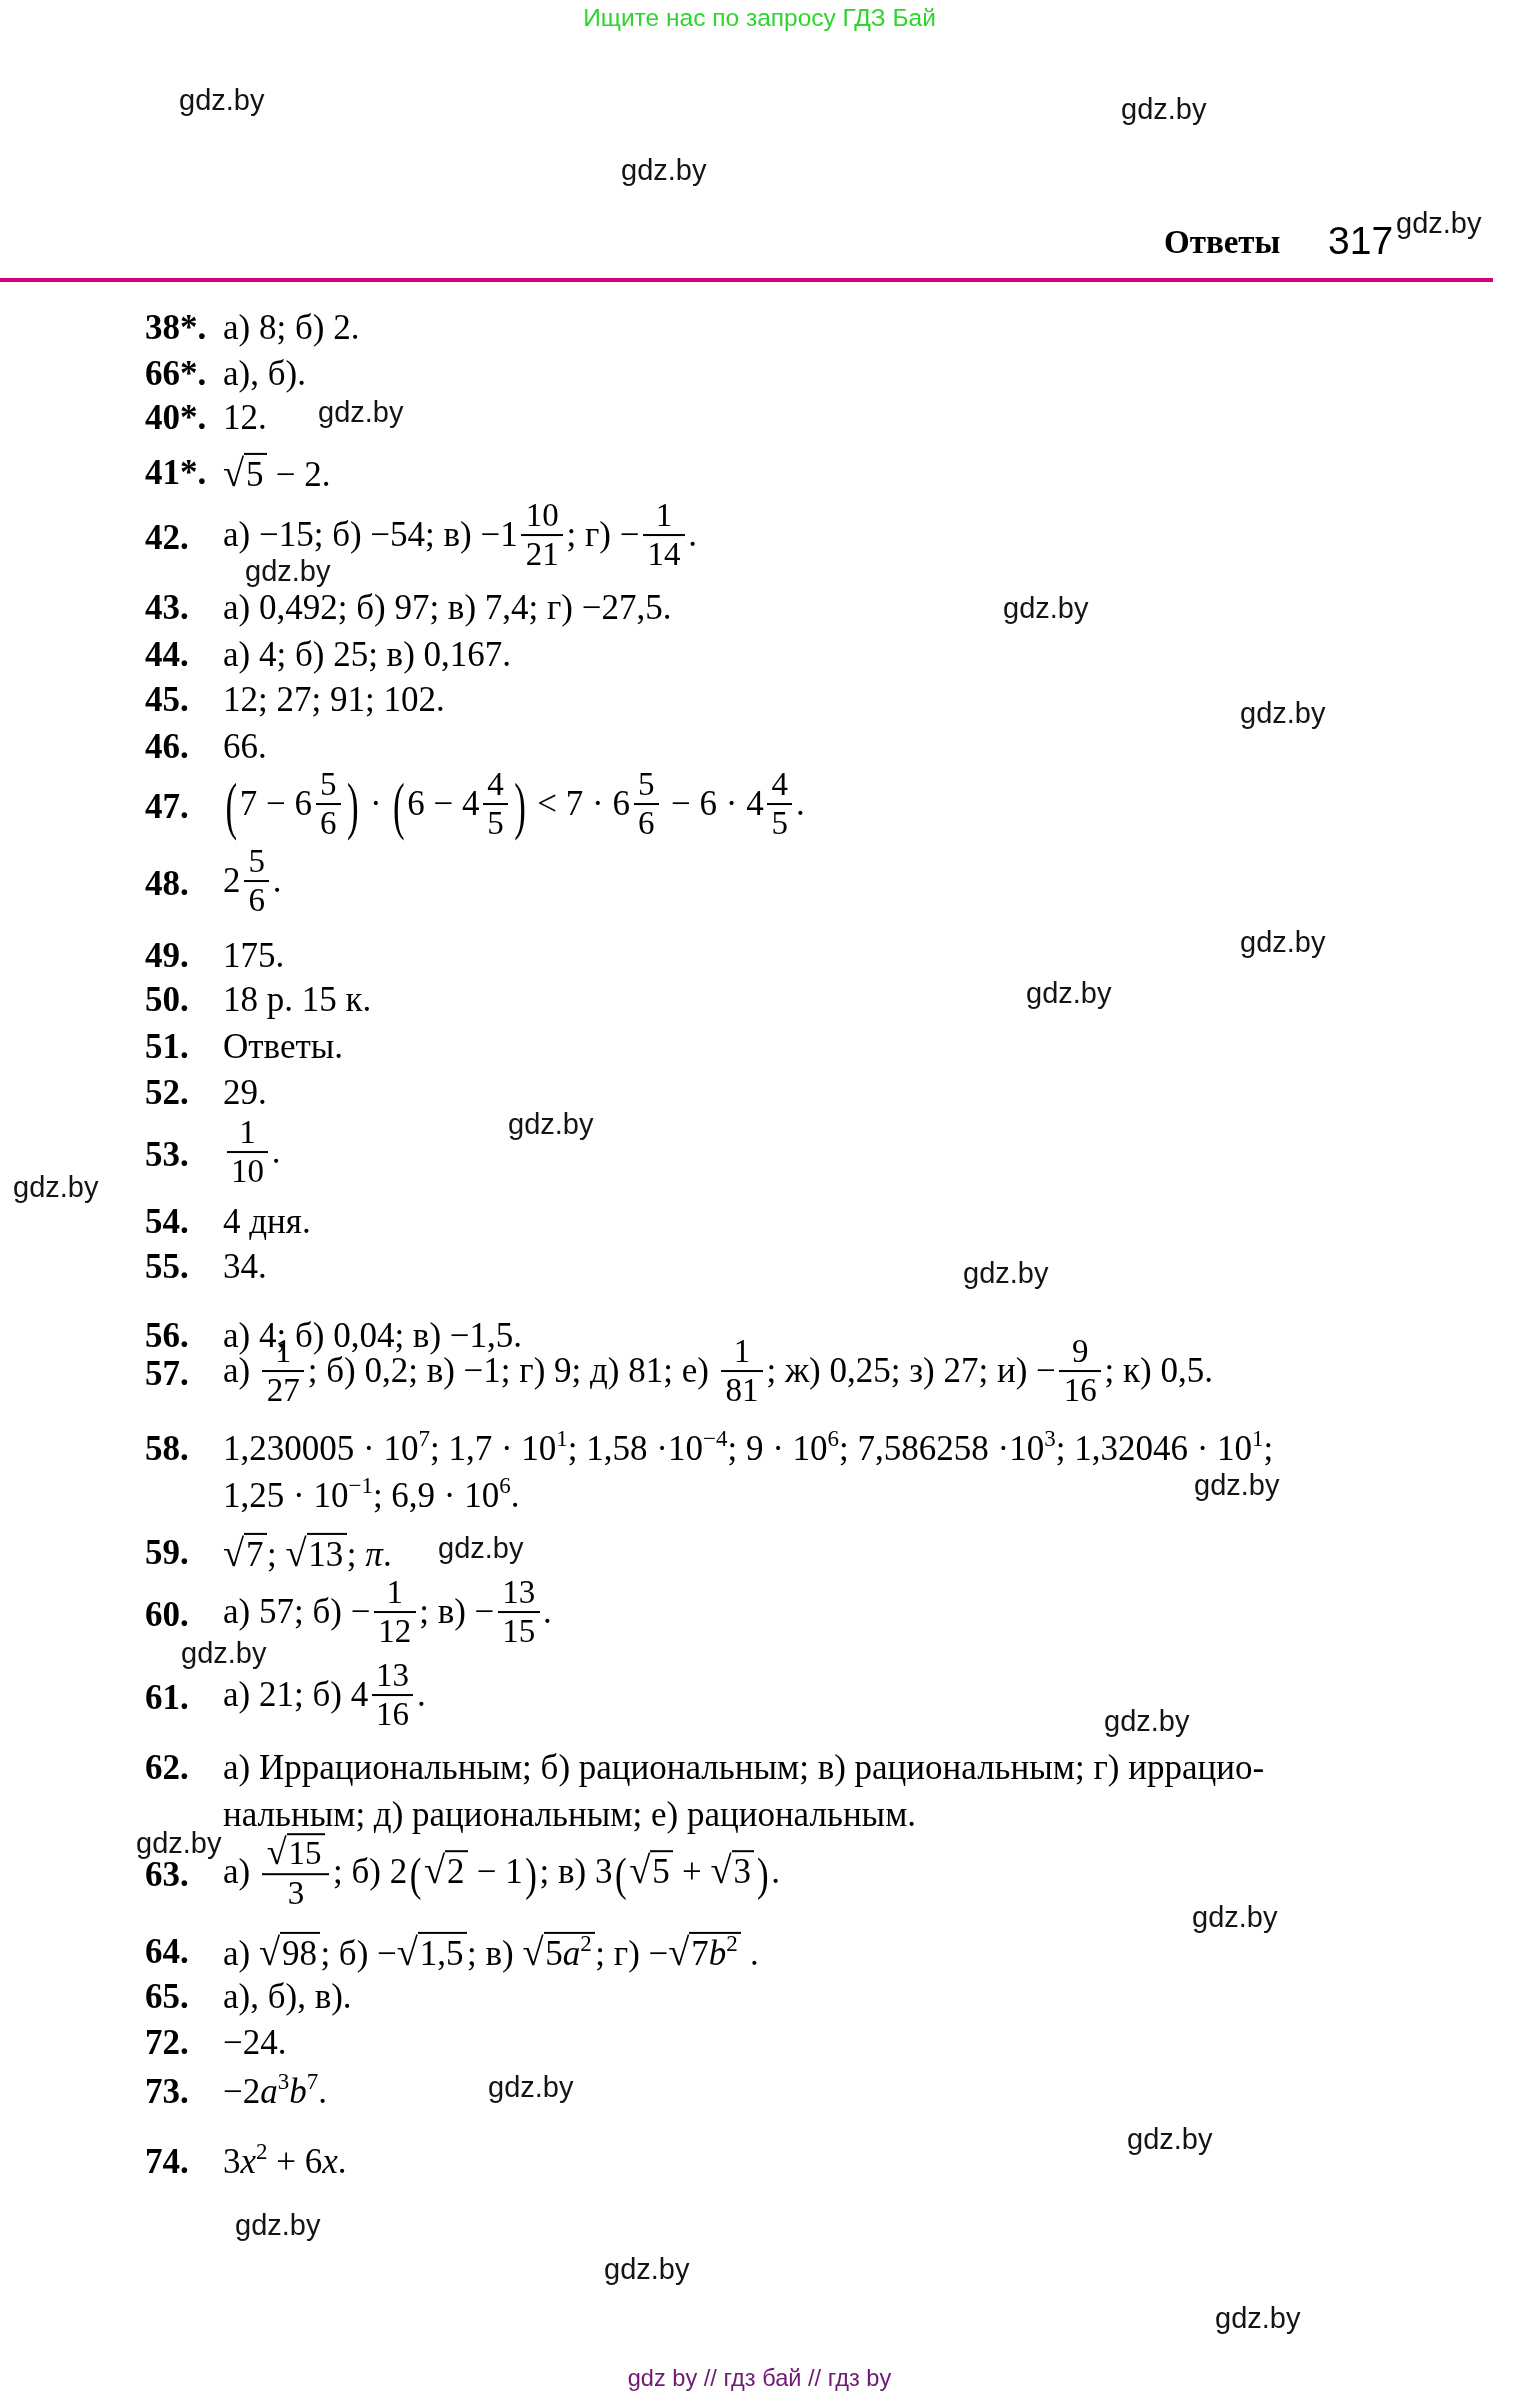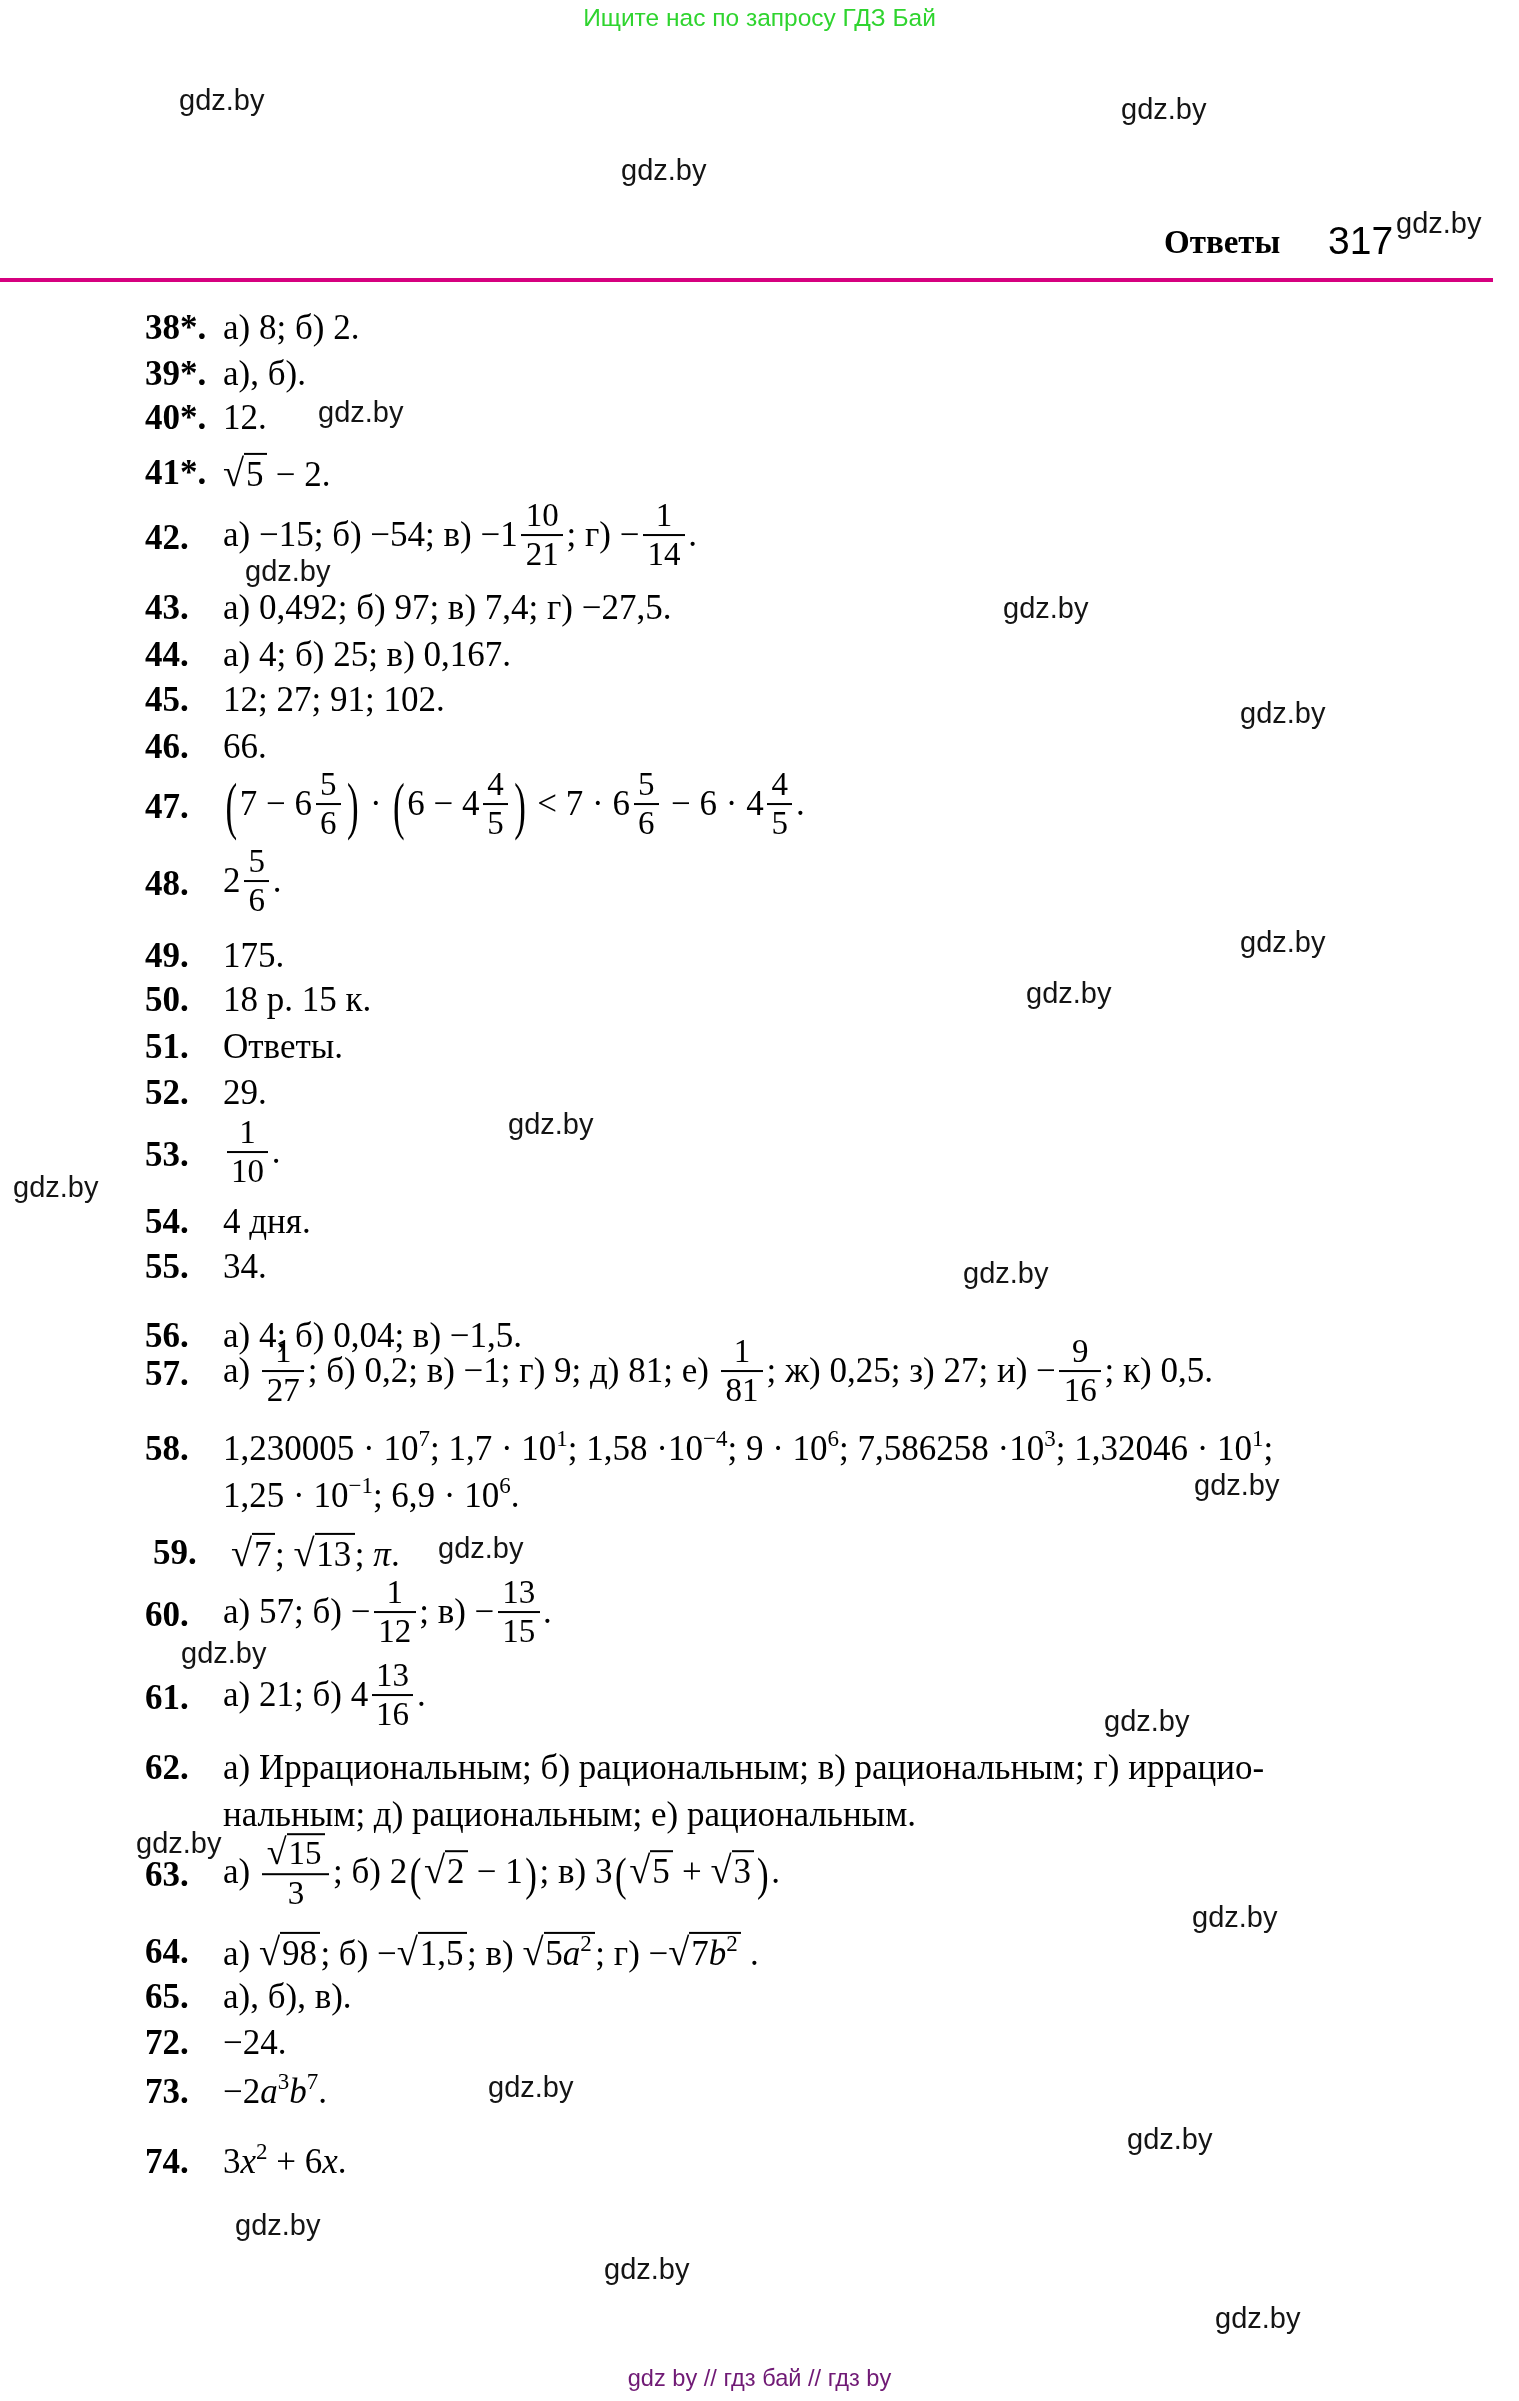--- a/index.html
+++ b/index.html
@@ -55,21 +55,21 @@
   <div class="hdr-title">Ответы</div>
   <div class="hdr-num">317</div>
   <div class="rule"></div>
 
   <div id="answers">
       <div class="row" style="top: 328px;">
         <span class="num">38*.</span>
         <span class="ct">а) 8; б) 2.</span>
       </div>
       <div class="row" style="top: 374px;">
-        <span class="num">39*.</span>
+        <span class="num">66*.</span>
         <span class="ct">а), б).</span>
       </div>
       <div class="row" style="top: 418px;">
         <span class="num">40*.</span>
         <span class="ct">12.</span>
       </div>
       <div class="row" style="top: 473px;">
         <span class="num">41*.</span>
         <span class="ct"><span class="rad"><span class="rs">√</span><span class="rb">5</span></span> − 2.</span>
       </div>
@@ -134,21 +134,21 @@
         <span class="ct">а) 4; б) 0,04; в) −1,5.</span>
       </div>
       <div class="row" style="top: 1374px;">
         <span class="num">57.</span>
         <span class="ct">а) <span class="fr"><span class="fn">1</span><span class="fd">27</span></span>;  б) 0,2; в) −1; г) 9; д) 81; е) <span class="fr"><span class="fn">1</span><span class="fd">81</span></span>;  ж) 0,25; з) 27; и) −<span class="fr"><span class="fn">9</span><span class="fd">16</span></span>;  к) 0,5.</span>
       </div>
       <div class="row ml" style="top: 1472px;">
         <span class="num">58.</span>
         <span class="ct">1,230005 · 10<sup class="sp">7</sup>; 1,7 · 10<sup class="sp">1</sup>; 1,58 ·10<sup class="sp">−4</sup>; 9 · 10<sup class="sp">6</sup>; 7,586258 ·10<sup class="sp">3</sup>; 1,32046 · 10<sup class="sp">1</sup>;<br>1,25 · 10<sup class="sp">−1</sup>; 6,9 · 10<sup class="sp">6</sup>.</span>
       </div>
-      <div class="row" style="top: 1553px; margin-left: 8px;">
+      <div class="row" style="top: 1553px;">
         <span class="num">59.</span>
         <span class="ct"><span class="rad"><span class="rs">√</span><span class="rb">7</span></span>;  <span class="rad"><span class="rs">√</span><span class="rb">13</span></span>;  <em>π</em>.</span>
       </div>
       <div class="row" style="top: 1615px;">
         <span class="num">60.</span>
         <span class="ct">а) 57; б) −<span class="fr"><span class="fn">1</span><span class="fd">12</span></span>;  в) −<span class="fr"><span class="fn">13</span><span class="fd">15</span></span>.</span>
       </div>
       <div class="row" style="top: 1698px;">
         <span class="num">61.</span>
         <span class="ct">а) 21; б) 4<span class="fr"><span class="fn">13</span><span class="fd">16</span></span>.</span>

